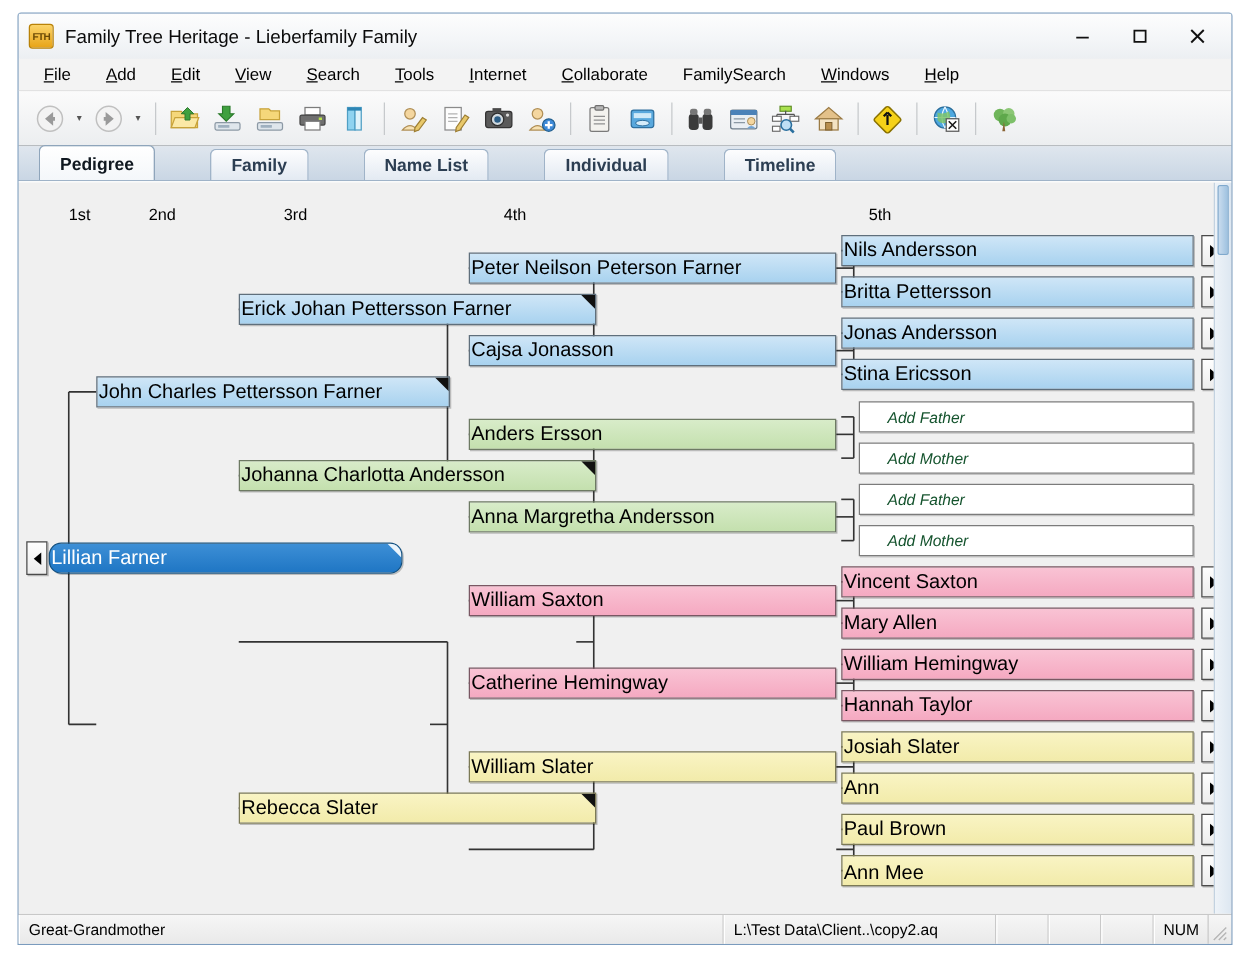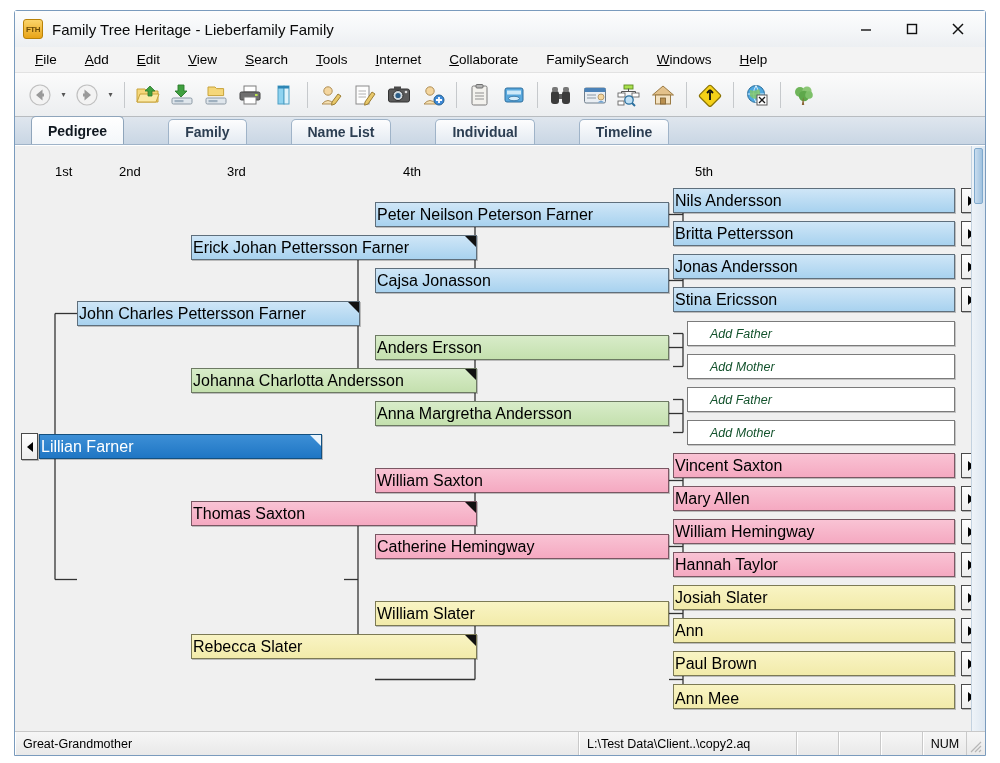--- a/index.html
+++ b/index.html
@@ -694,30 +694,27 @@
           </div>
           <div class="pbox c-yellow" style="left: 360px; top: 455px; width: 294px;">
             <span class="nm">William Slater</span>
           </div>
           <div class="pbox c-blue fold" style="left: 176px; top: 89px; width: 286px;">
             <span class="nm">Erick Johan Pettersson Farner</span>
           </div>
           <div class="pbox c-green fold" style="left: 176px; top: 222px; width: 286px;">
             <span class="nm">Johanna Charlotta Andersson</span>
           </div>
-          <div class="pbox c-pink fold" style="left: 176px; top: 355px; width: 286px;">
-            <span class="nm">Thomas Saxton</span>
-          </div>
           <div class="pbox c-yellow fold" style="left: 176px; top: 488px; width: 286px;">
             <span class="nm">Rebecca Slater</span>
           </div>
           <div class="pbox c-blue fold" style="left: 62px; top: 155px; width: 283px;">
             <span class="nm">John Charles Pettersson Farner</span>
           </div>
-          <div class="pbox c-sel fold" style="left: 24px; top: 288px; width: 283px;">
+          <div class="pbox c-sel fold" style="left: 24px; top: 288px; width: 283px; border-radius: 10px;">
             <span class="nm">Lillian Farner</span>
           </div>
           <div class="arrow-left" style="left: 6px; top: 287px;">
             <div class="tri"></div>
           </div>
         </div>
       <div class="vscroll">
         <div class="vthumb"></div>
       </div>
     </div>

